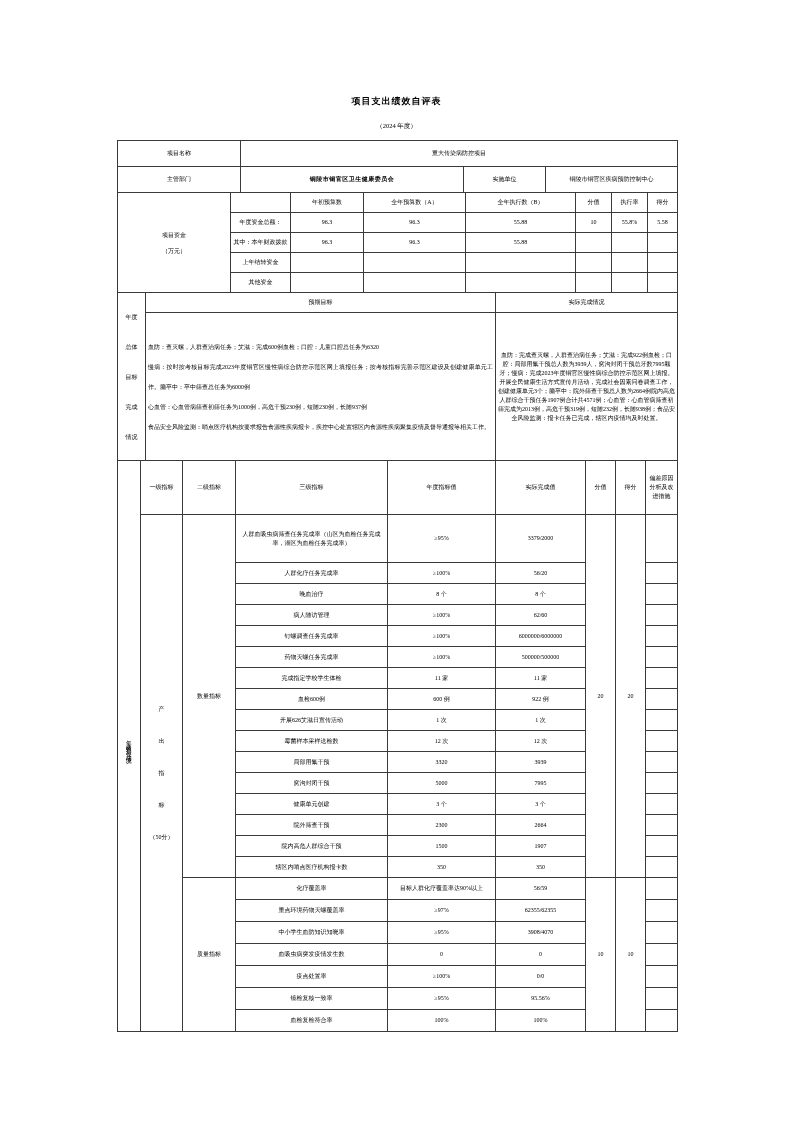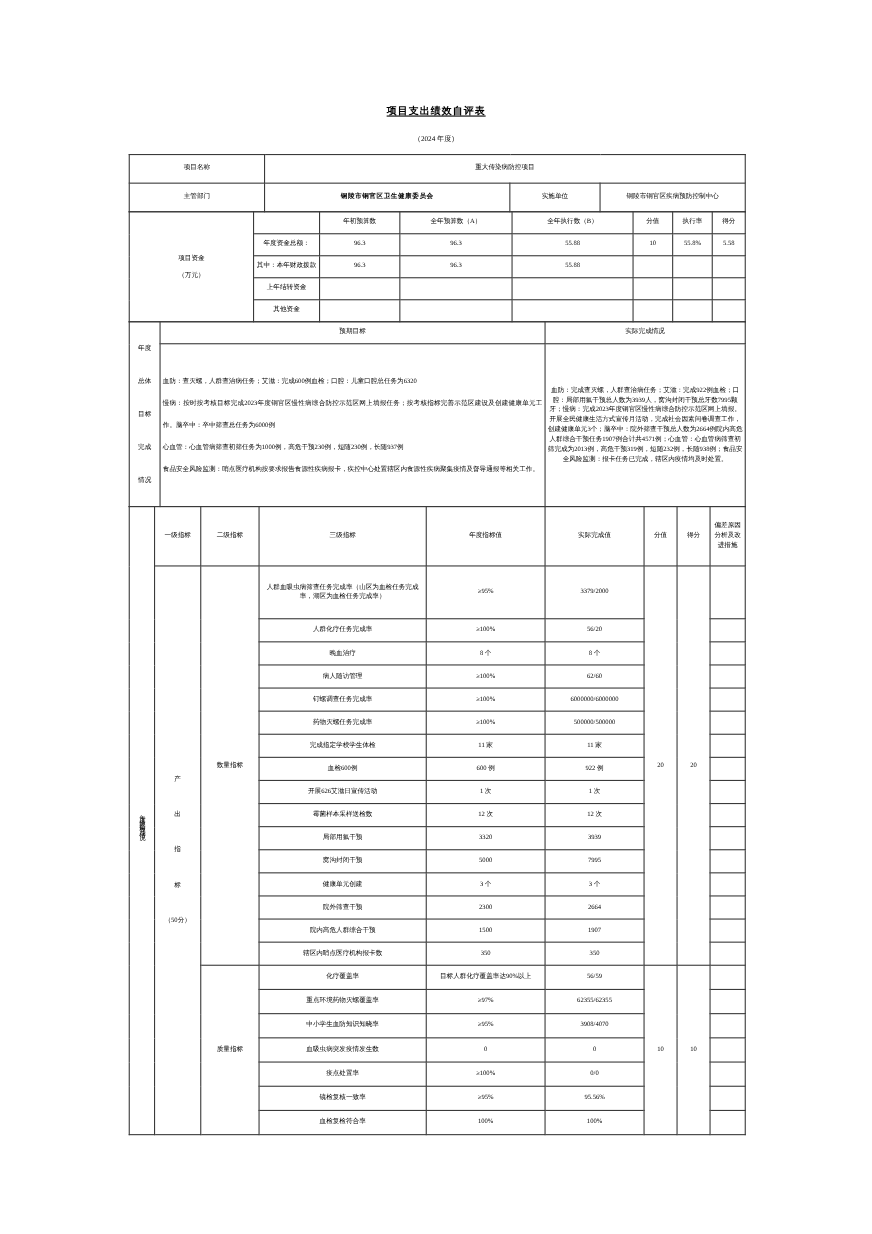--- a/index.html
+++ b/index.html
@@ -2,21 +2,21 @@
 <html><head>
 <meta charset="utf-8">
 <style>
   * { box-sizing: border-box; margin: 0; padding: 0; }
   html,body { background: #ffffff; }
   .page {
     width: 793px; height: 1122px; background: #ffffff; color: #000;
     font-family: "Liberation Serif", "DejaVu Serif", serif;
     position: relative; overflow: hidden; margin: 0 auto;
   }
-  .title { text-align: center; padding-top: 95px; font-size: 9px; font-weight: bold; letter-spacing: 1px; text-decoration: underline; }
+  .title { text-align: center; padding-top: 95px; font-size: 9px; font-weight: bold; letter-spacing: 1px; }
   .subtitle { text-align: center; margin-top: 14px; font-size: 6.5px; }
   table.t {
     border-collapse: collapse; table-layout: fixed;
     width: 560px; margin-left: 117px; margin-top: -1px;
   }
   table.t:first-of-type { margin-top: 9px; }
   .t td {
     border: 1px solid #3a3a3a; font-size: 6px; line-height: 1.5;
     text-align: center; vertical-align: middle; padding: 1px 2px;
     word-break: break-all; overflow: hidden;

